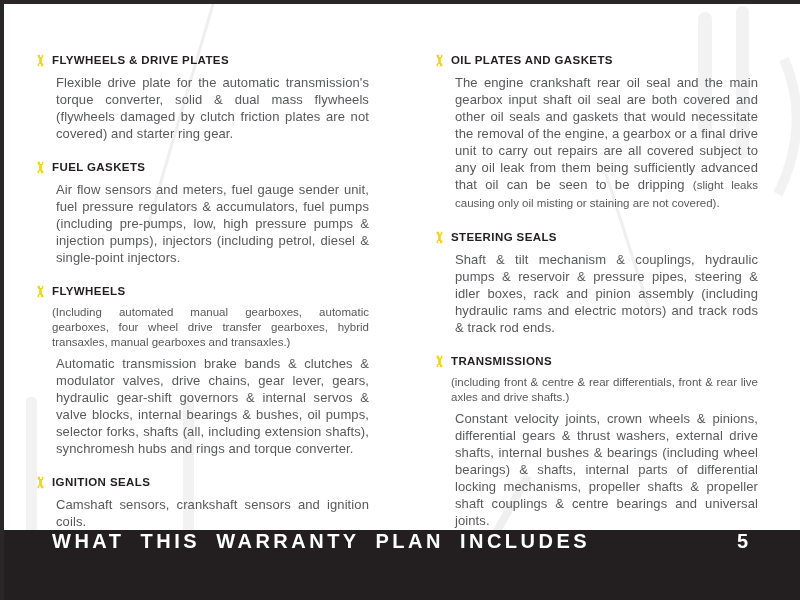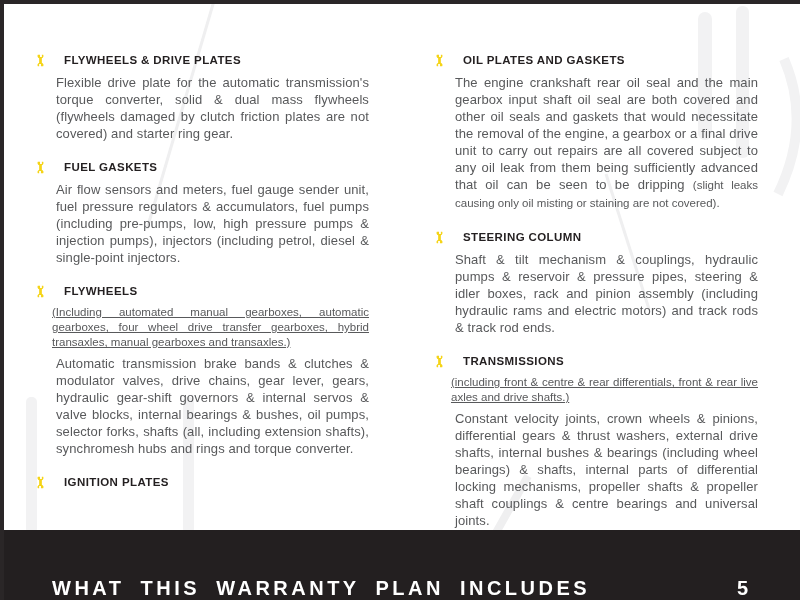--- a/index.html
+++ b/index.html
@@ -29,21 +29,21 @@
     position:absolute;
     left:32px;top:50px;right:42px;
     display:flex;
     gap:66px;
   }
   .col{display:block;}
   .col-left{width:334px;}
   .col-right{width:324px;}
   .section{margin-bottom:19px;}
   .heading-row{
-    display:flex;align-items:center;gap:19px;
+    display:flex;align-items:center;gap:7px;
     margin-bottom:7px;
   }
   .bullet-icon{
     width:9px;height:13px;flex:0 0 9px;
     display:inline-block;margin-top:0;
   }
   .bullet-icon svg{display:block;width:9px;height:13px;}
   h3{
     font-size:11.5px;
     font-weight:bold;
@@ -59,33 +59,32 @@
     text-align:justify;
     letter-spacing:.1px;
   }
   .note-text{
     margin-left:16px;
     font-size:11.5px;
     line-height:15px;
     color:var(--body-text);
     text-align:justify;
     margin-bottom:5px;
-    text-decoration:underline;
   }
   .inline-note{
     font-size:11.5px;
     letter-spacing:0;
   }
   .footer{
     position:absolute;
     left:-4px;right:0;bottom:0;
     height:70px;
     background:var(--footer-bg);
     display:flex;
-    align-items:flex-end;
+    align-items:flex-start;
     justify-content:space-between;
     padding:0 52px 0 52px;
   }
   .footer-title{
     color:#ffffff;
     font-size:20px;
     font-weight:bold;
     letter-spacing:3.5px;
     word-spacing:7px;
   }
@@ -154,22 +153,23 @@
       <p class="body-text">Automatic transmission brake bands &amp; clutches &amp; modulator valves, drive chains, gear lever, gears, hydraulic gear-shift governors &amp; internal servos &amp; valve blocks, internal bearings &amp; bushes, oil pumps, selector forks, shafts (all, including extension shafts), synchromesh hubs and rings and torque converter.</p>
     </div>
 
     <div class="section">
       <div class="heading-row">
         <span class="bullet-icon">
           <svg viewBox="0 0 20 28">
               <path fill="#f5d417" d="M4 1 L9 1 L9 6 L13 6 L13 1 L16 1 C17.5 4 16.5 7.5 13 9 L13 19 C16.5 20.5 17.5 24 16 27 L11 27 L11 22 L7 22 L7 27 L4 27 C2.5 24 3.5 20.5 7 19 L7 9 C3.5 7.5 2.5 4 4 1 Z"></path>
             </svg>
         </span>
-        <h3>IGNITION PLATES</h3>
-      </div>
+        <h3>IGNITION SEALS</h3>
+      </div>
+      <p class="body-text">Camshaft sensors, crankshaft sensors and ignition coils.</p>
     </div>
 
   </div>
 
   <div class="col col-right">
 
     <div class="section">
       <div class="heading-row">
         <span class="bullet-icon">
           <svg viewBox="0 0 20 28">
@@ -181,21 +181,21 @@
       <p class="body-text"><span>The engine crankshaft rear oil seal and the main gearbox input shaft oil seal are both covered and other oil seals and gaskets that would necessitate the removal of the engine, a gearbox or a final drive unit to carry out repairs are all covered subject to any oil leak from them being sufficiently advanced that oil can be seen to be dripping</span> <span class="inline-note">(slight leaks causing only oil misting or staining are not covered).</span></p>
     </div>
 
     <div class="section">
       <div class="heading-row">
         <span class="bullet-icon">
           <svg viewBox="0 0 20 28">
               <path fill="#f5d417" d="M4 1 L9 1 L9 6 L13 6 L13 1 L16 1 C17.5 4 16.5 7.5 13 9 L13 19 C16.5 20.5 17.5 24 16 27 L11 27 L11 22 L7 22 L7 27 L4 27 C2.5 24 3.5 20.5 7 19 L7 9 C3.5 7.5 2.5 4 4 1 Z"></path>
             </svg>
         </span>
-        <h3>STEERING COLUMN</h3>
+        <h3>STEERING SEALS</h3>
       </div>
       <p class="body-text">Shaft &amp; tilt mechanism &amp; couplings, hydraulic pumps &amp; reservoir &amp; pressure pipes, steering &amp; idler boxes, rack and pinion assembly (including hydraulic rams and electric motors) and track rods &amp; track rod ends.</p>
     </div>
 
     <div class="section">
     </div>
 
     <div class="section">
       <div class="heading-row">
         <span class="bullet-icon">

